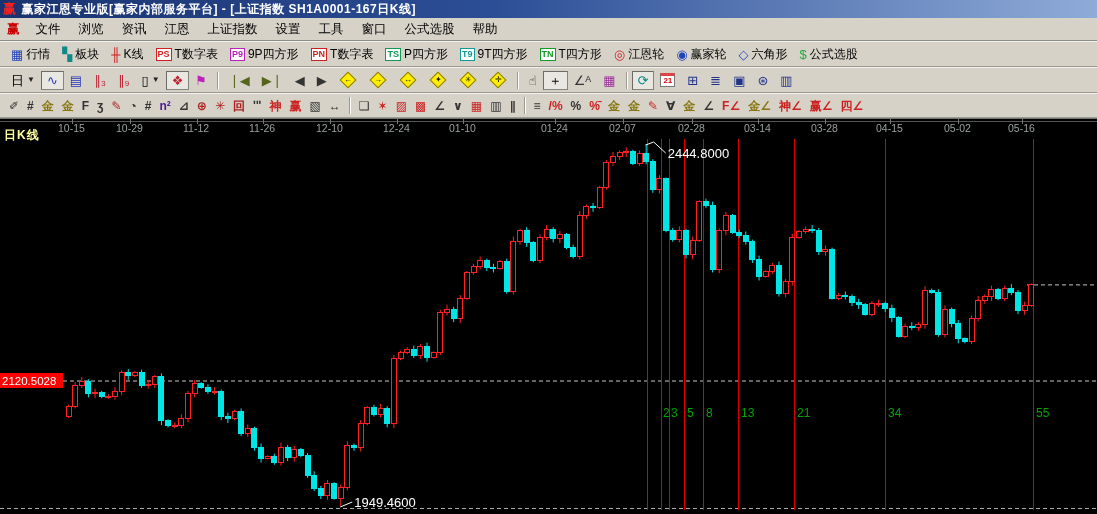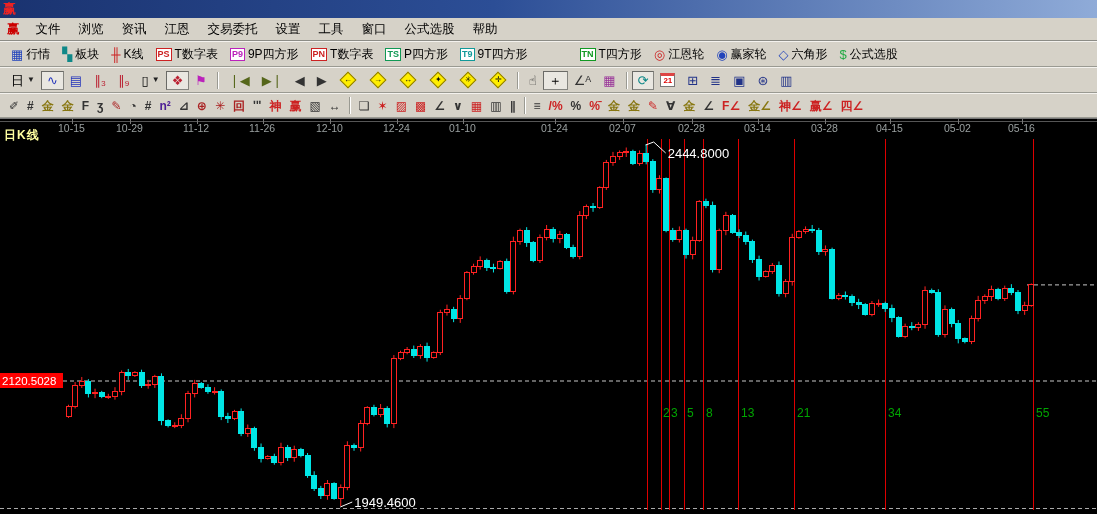--- a/index.html
+++ b/index.html
@@ -46,28 +46,29 @@
   .chart svg { position:absolute; left:0; top:0; }
   .period-label { position:absolute; left:4px; top:8px; color:#ffffa0; font-size:12px;
     font-weight:bold; letter-spacing:1px; }
 </style>
 </head>
 <body>
 
 <div class="window">
   <div class="titlebar">
     <span class="logo">赢</span>
+    <span>赢家江恩专业版[赢家内部服务平台] - [上证指数  SH1A0001-167日K线]</span>
   </div>
   <div class="menubar">
     <span class="menulogo">赢</span>
   <span class="menu-item">文件</span>
       <span class="menu-item">浏览</span>
       <span class="menu-item">资讯</span>
       <span class="menu-item">江恩</span>
-      <span class="menu-item">交易委托</span>
+      <span class="menu-item">上证指数</span>
       <span class="menu-item">设置</span>
       <span class="menu-item">工具</span>
       <span class="menu-item">窗口</span>
       <span class="menu-item">公式选股</span>
       <span class="menu-item">帮助</span>
     </div>
   <div class="toolbar tb1">
       <span class="tbtn">
         <span class="glyph" style="color: rgb(34, 68, 187);">▦</span>
         <span class="lbl">行情</span>
@@ -94,21 +95,21 @@
       </span>
       <span class="tbtn">
         <span class="boxicon" style="color: rgb(17, 153, 85);">TS</span>
         <span class="lbl">P四方形</span>
       </span>
       <span class="tbtn">
         <span class="boxicon" style="color: rgb(17, 153, 153);">T9</span>
         <span class="lbl">9T四方形</span>
       </span>
       <span class="tbtn">
-        <span class="boxicon" style="color: rgb(17, 153, 34); margin-left: 40px;">TN</span>
+        <span class="boxicon" style="color: rgb(17, 153, 34);">TN</span>
         <span class="lbl">T四方形</span>
       </span>
       <span class="tbtn">
         <span class="glyph" style="color: rgb(204, 34, 34);">◎</span>
         <span class="lbl">江恩轮</span>
       </span>
       <span class="tbtn">
         <span class="glyph" style="color: rgb(34, 68, 187);">◉</span>
         <span class="lbl">赢家轮</span>
       </span>

